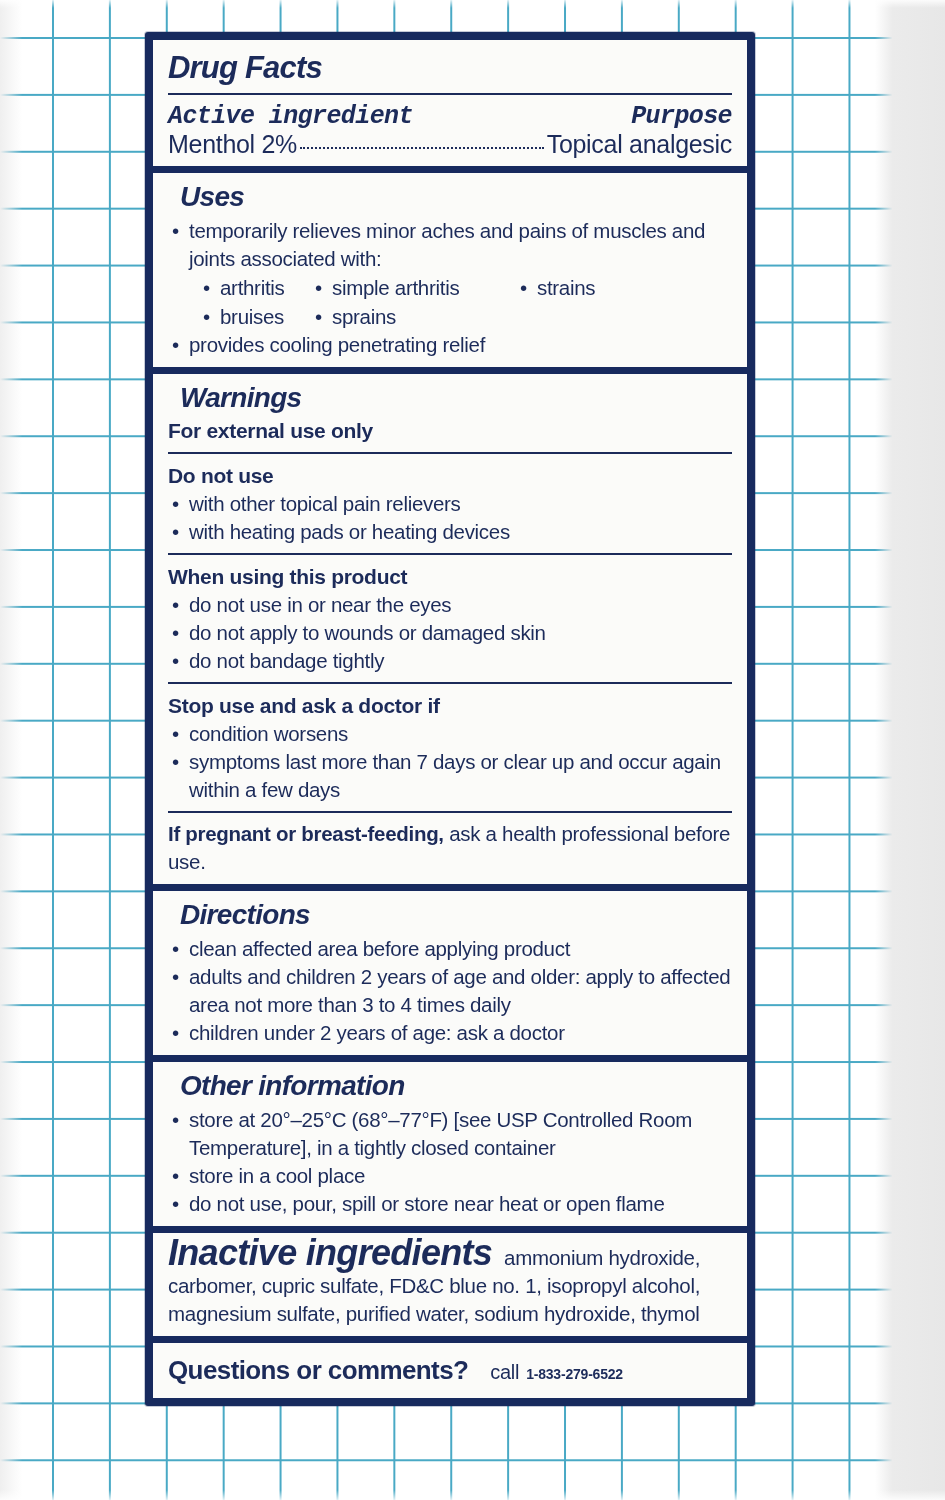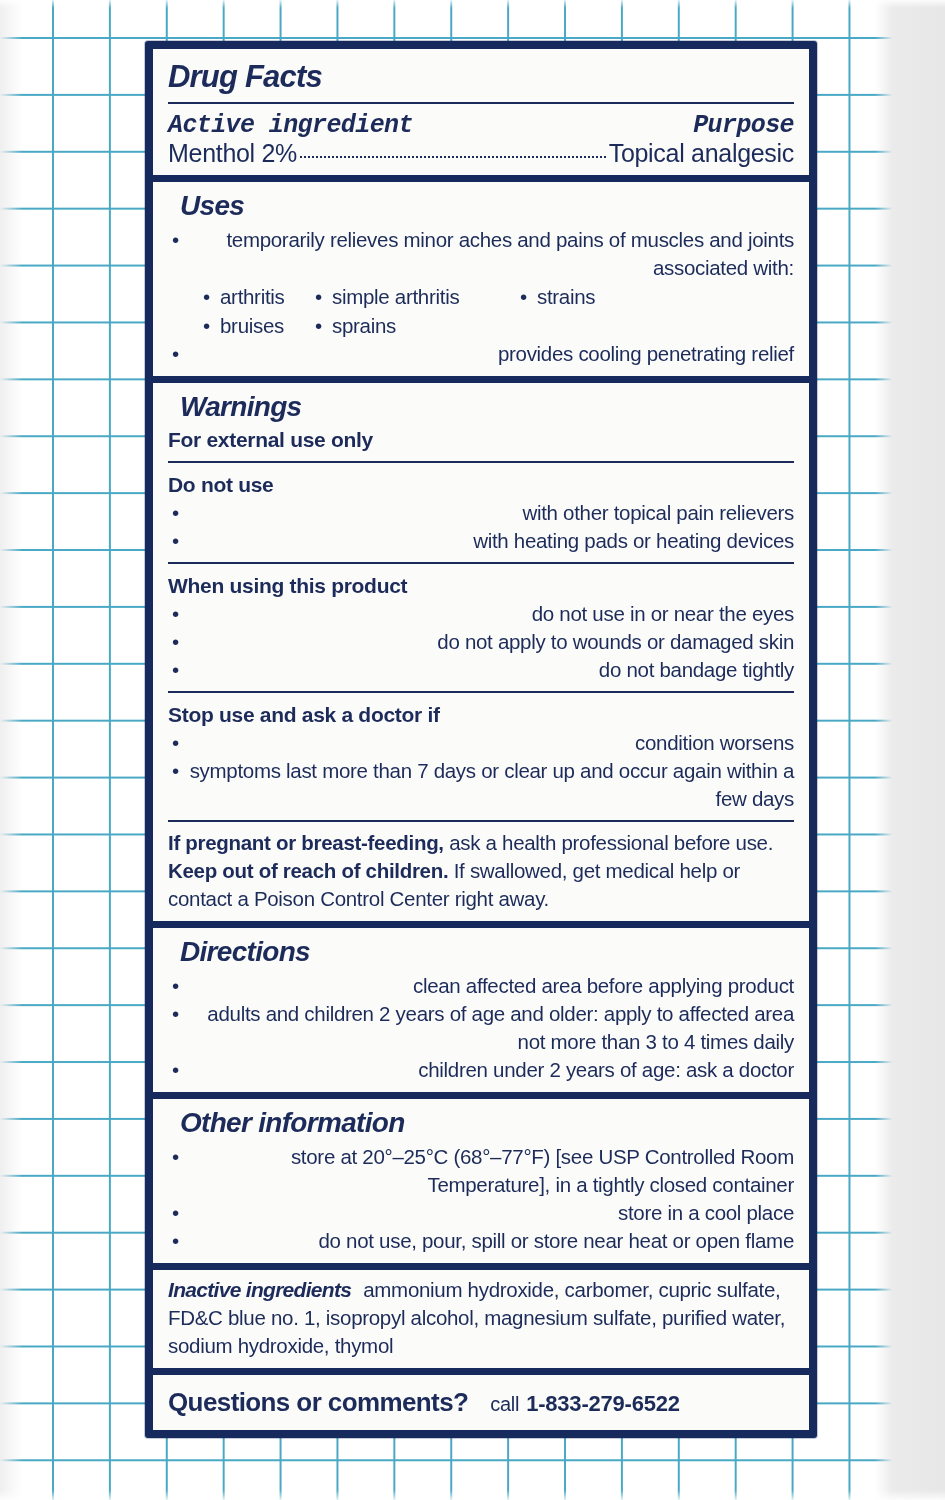--- a/index.html
+++ b/index.html
@@ -36,22 +36,22 @@
   }
   .edge-fade-bottom {
     position: absolute; left: 0; bottom: 0; width: 100%; height: 10px;
     background: linear-gradient(to top, rgba(255,255,255,.85), rgba(255,255,255,0));
     pointer-events: none;
   }
 
   
   .label {
     position: absolute;
-    left: 145px; top: 41px;
-    width: 672px;
+    left: 145px; top: 32px;
+    width: 610px;
     background: #fbfbf9;
     border: 8px solid #172a5e;
     border-radius: 3px;
     box-shadow: 0 0 0 1px rgba(23,42,94,.25);
     letter-spacing: -0.3px;
   }
   .sec { padding: 6px 15px 8px 15px; }
   .bar { height: 7px; background: #172a5e; }
   .thin-rule { border: none; border-top: 2px solid #1c2b5a; margin: 7px 0 7px 0; }
 
@@ -70,44 +70,44 @@
     transform: translateY(-4px);
   }
 
   h2.sec-heading {
     font-size: 28px; font-weight: 700; font-style: italic;
     letter-spacing: -0.7px; line-height: 36px; margin-bottom: 2px; margin-left: 12px;
   }
   .subhead { font-size: 21px; font-weight: 700; line-height: 29px; }
   p.body-text, li { font-size: 20.5px; line-height: 28px; }
 
-  ul.bullets { list-style: none; text-align: right; }
+  ul.bullets { list-style: none; }
   ul.bullets > li { position: relative; padding-left: 21px; }
   ul.bullets > li::before {
     content: "\2022"; position: absolute; left: 4px; top: 0;
   }
   .sub-grid {
     display: grid; grid-template-columns: 112px 205px 1fr;
     margin-left: 32px;
   }
   .sub-grid .sub-item { position: relative; padding-left: 20px; font-size: 20.5px; line-height: 29px; }
   .sub-grid .sub-item::before { content: "\2022"; position: absolute; left: 3px; top: 0; }
 
   .inline-bold { font-weight: 700; }
   .inactive-para { font-size: 20.5px; line-height: 28px; }
   .inactive-heading {
-    font-size: 21px; font-weight: 700; font-style: italic;
+    font-size: 36px; font-weight: 700; font-style: italic;
     letter-spacing: -0.7px; margin-right: 12px;
   }
   .questions-sec { display: flex; align-items: baseline; padding: 12px 15px 12px 15px; }
   .questions-heading {
     font-size: 26px; font-weight: 700; letter-spacing: -0.6px;
   }
   .call-label { font-size: 20px; margin-left: 22px; }
-  .phone-number { font-size: 22px; font-weight: 700; margin-left: 7px; letter-spacing: -0.2px; }
+  .phone-number { font-size: 14px; font-weight: 700; margin-left: 7px; letter-spacing: -0.2px; }
 </style>
 </head>
 <body>
 
 <div class="grid-bg"></div>
 <div class="edge-fade-left"></div>
 <div class="edge-fade-right"></div>
 <div class="edge-fade-top"></div>
 <div class="edge-fade-bottom"></div>
 
@@ -172,21 +172,20 @@
     <hr class="thin-rule">
 
     <div class="subhead">Stop use and ask a doctor if</div>
     <ul class="bullets">
       <li>condition worsens</li>
       <li>symptoms last more than 7 days or clear up and occur again within a few days</li>
     </ul>
     <hr class="thin-rule">
 
     <p class="body-text"><span class="inline-bold">If pregnant or breast-feeding,</span><span> ask a health professional before use.</span></p>
-    <p class="body-text"><span class="inline-bold">Keep out of reach of children.</span><span> If swallowed, get medical help or contact a Poison Control Center right away.</span></p>
   </section>
 
   <div class="bar"></div>
 
   <section class="sec">
     <h2 class="sec-heading">Directions</h2>
     <ul class="bullets">
       <li>clean affected area before applying product</li>
       <li>adults and children 2 years of age and older: apply to affected area not more than 3 to 4 times daily</li>
       <li>children under 2 years of age: ask a doctor</li>

